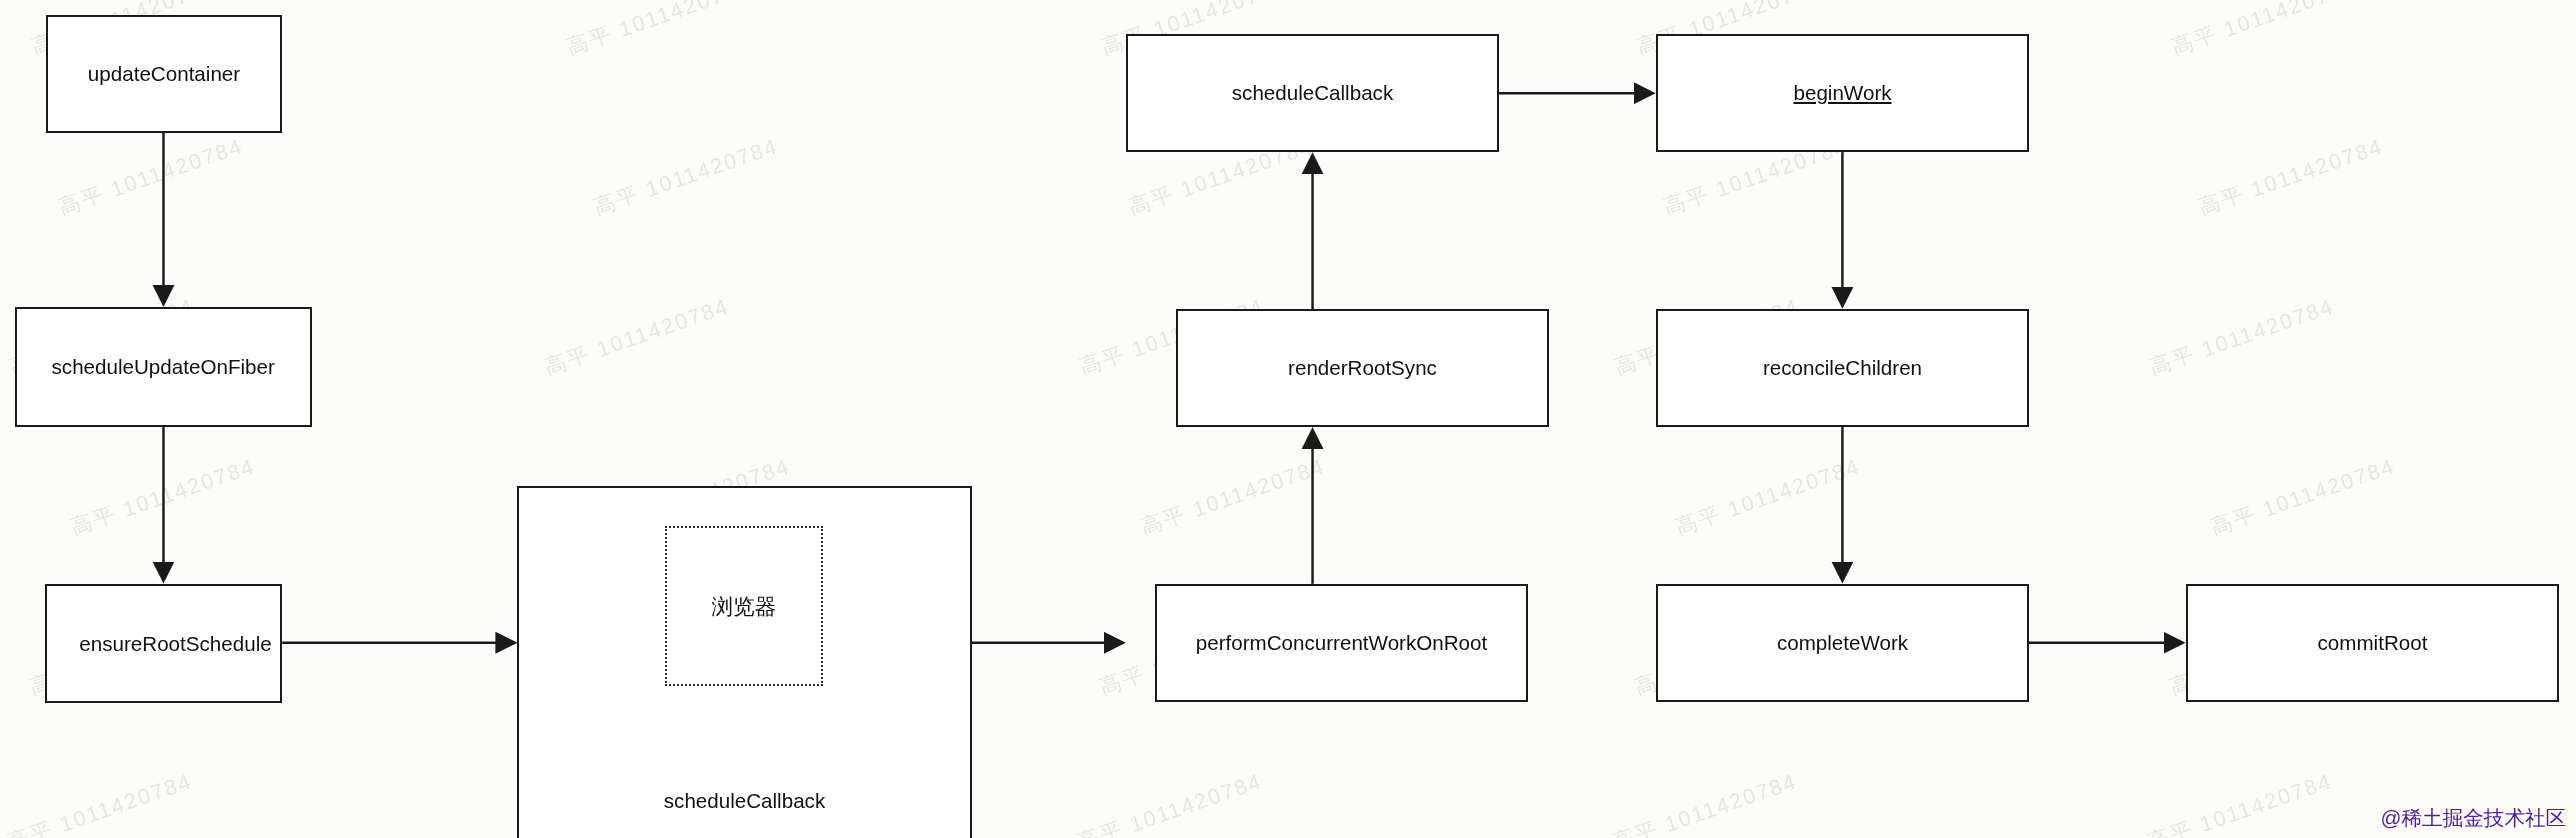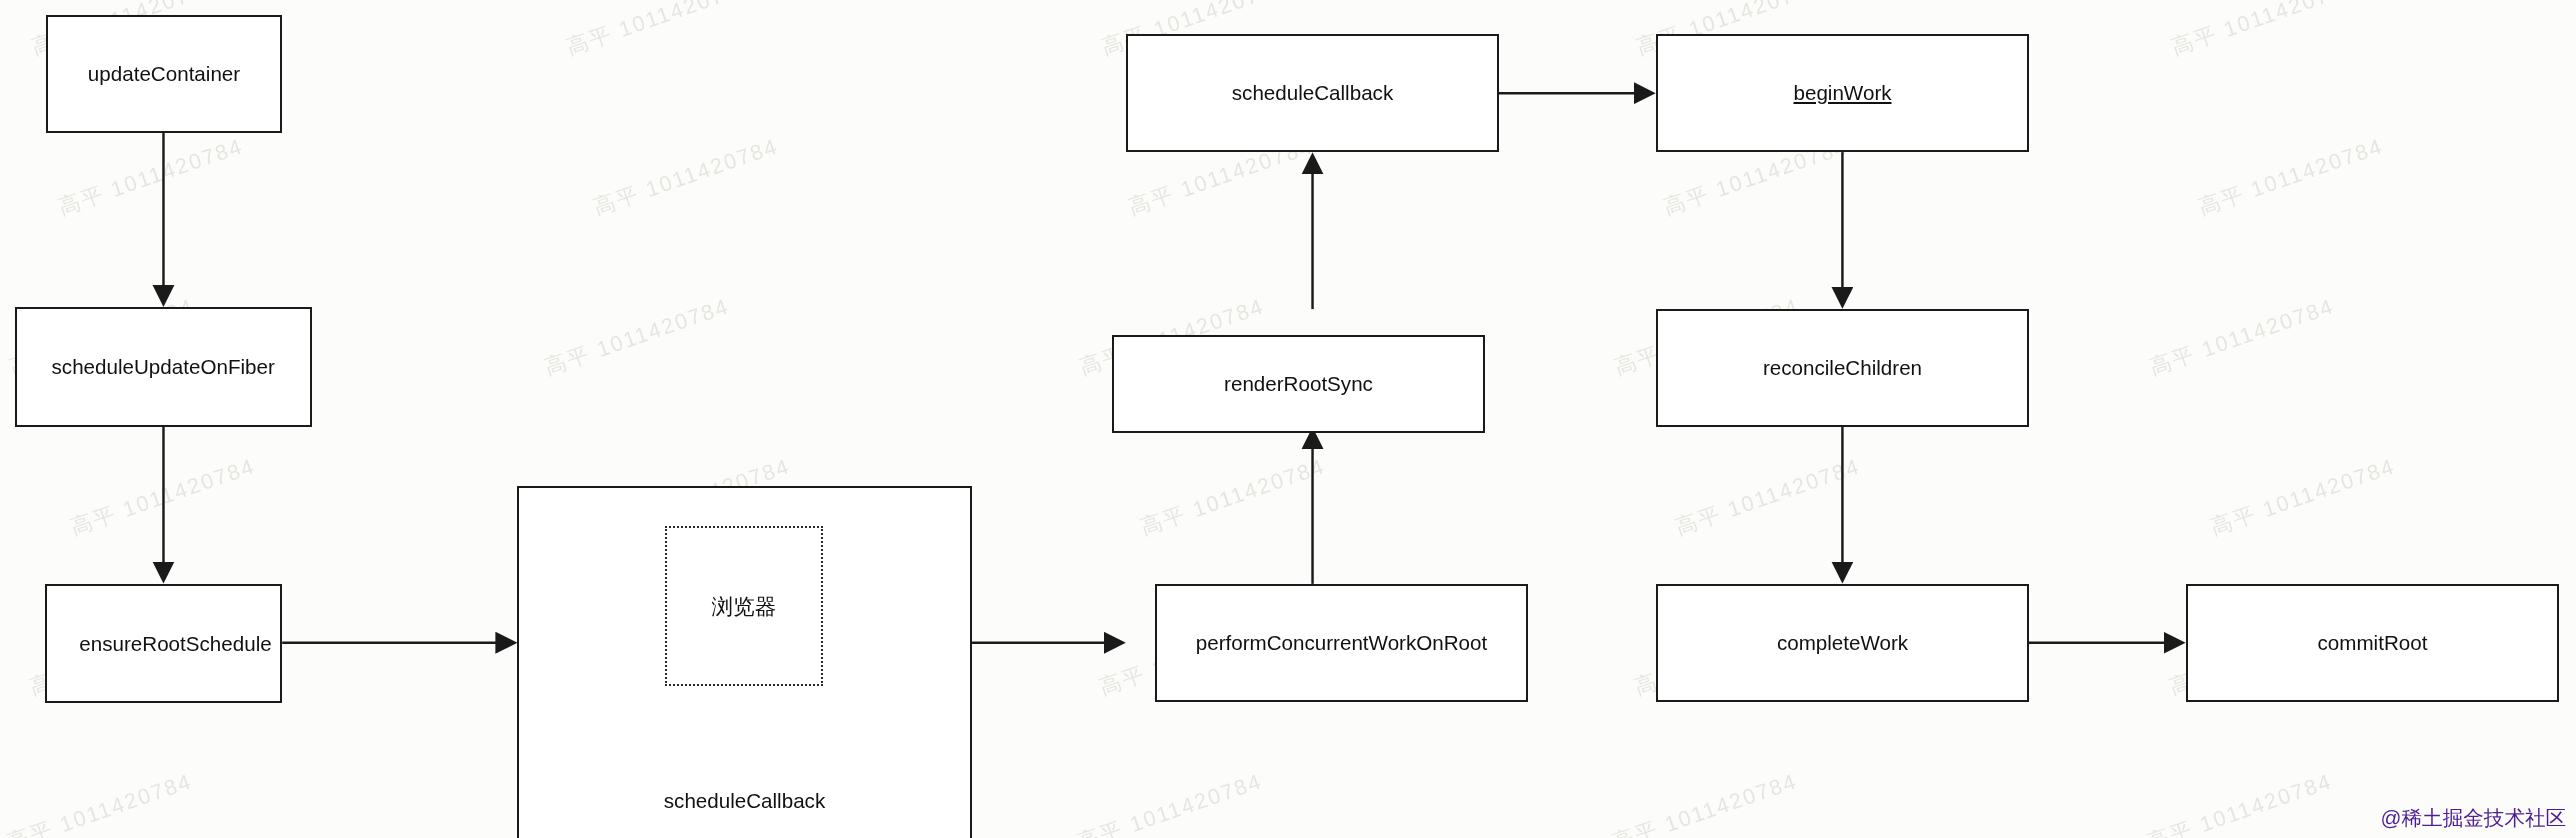--- a/index.html
+++ b/index.html
@@ -50,21 +50,21 @@
     z-index: 3;
     font-size: 20.6px;
     color: #111111;
     text-align: center;
   }
   .node-update-container        { left: 46px;   top: 14.7px;  width: 236px; height: 118px; }
   .node-schedule-update-on-fiber{ left: 14.7px;   top: 307px; width: 297px; height: 120px; }
   .node-ensure-root-schedule    { left: 45px;   top: 584px; width: 237px; height: 119px; padding-left: 24px; }
   .node-schedule-callback       { left: 517px;  top: 466px; width: 455px; height: 356px; display: block; margin-top: 20px; }
   .node-perform-concurrent      { left: 1155px; top: 584px; width: 373px; height: 118px; }
-  .node-render-root-sync        { left: 1112px; top: 309px; width: 373px; height: 98px; margin-top: 26px; }
+  .node-render-root-sync        { left: 1176px; top: 309px; width: 373px; height: 118px; }
   .node-preform-unit-of-work    { left: 1126px; top: 34px;  width: 373px; height: 118px; }
   .node-begin-work              { left: 1656px; top: 34px;  width: 373px; height: 118px; text-decoration: underline; }
   .node-reconcile-children      { left: 1656px; top: 309px; width: 373px; height: 118px; }
   .node-complete-work           { left: 1656px; top: 584px; width: 373px; height: 118px; }
   .node-commit-root             { left: 2186px; top: 584px; width: 373px; height: 118px; }
   .browser-box {
     position: absolute;
     left: 146px;
     top: 38px;
     width: 158px;

